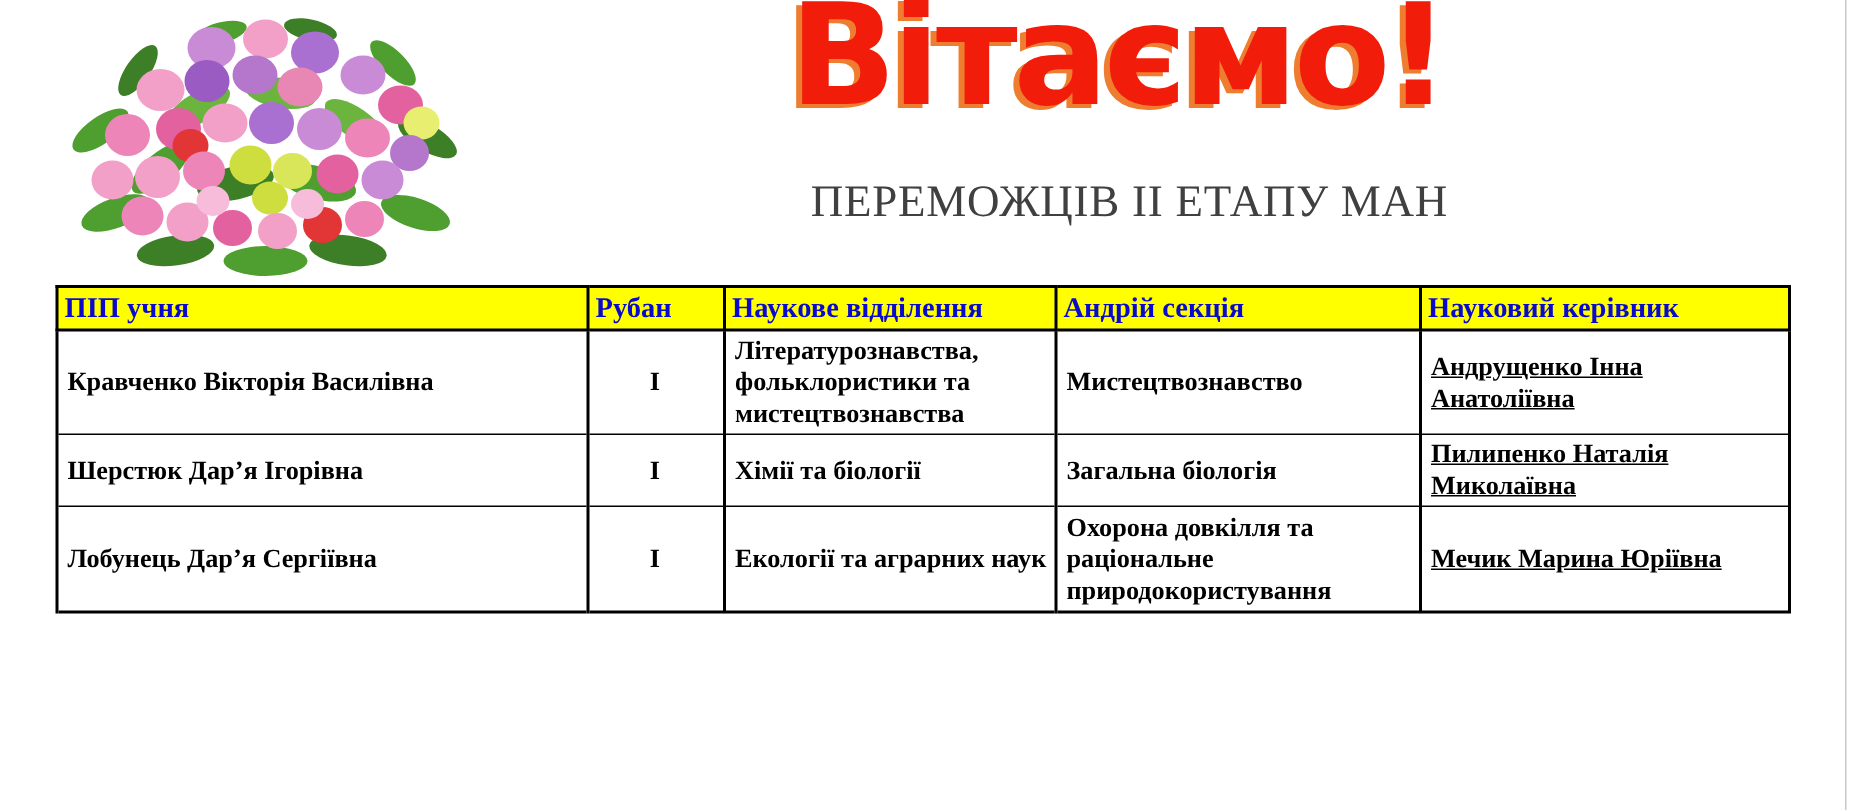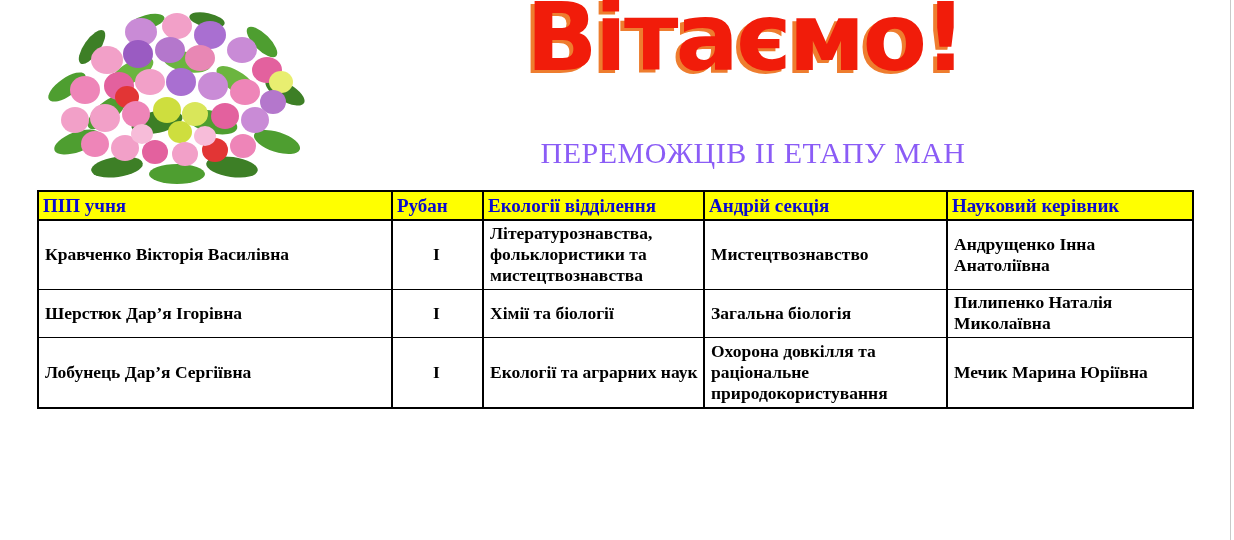--- a/index.html
+++ b/index.html
@@ -32,27 +32,27 @@
     font-weight: bold;
     font-size: 94px;
     letter-spacing: -3px;
     color: var(--title_red);
     text-shadow: -4px 3px 0 var(--title_shadow_orange);
     white-space: nowrap;
   }
   .subtitle {
     position: absolute;
     left: 430px;
-    top: 136px;
+    top: 118px;
     width: 646px;
     text-align: center;
     font-family: "Liberation Serif", serif;
     font-size: 30px;
     line-height: 34px;
-    color: #8b5cf6;
+    color: #404040;
     letter-spacing: 0.5px;
     white-space: nowrap;
   }
   table.winners {
     position: absolute;
     left: 37px;
     top: 190px;
     width: 1155px;
     border-collapse: collapse;
     table-layout: fixed;
@@ -76,21 +76,21 @@
     font-family: "Liberation Serif", serif;
     font-size: 17.5px;
     font-weight: bold;
     color: #000000;
     line-height: 21px;
     padding: 2px 4px 2px 6px;
     vertical-align: middle;
     text-align: left;
   }
   table.winners td:nth-child(2) { text-align: center; padding-left: 2px; }
-  table.winners td:nth-child(5) { padding-right: 38px; }
+  table.winners td:nth-child(5) { padding-right: 38px; text-decoration: underline; }
   table.winners tbody tr:nth-child(1) { height: 69px; }
   table.winners tbody tr:nth-child(2) { height: 48px; }
   table.winners tbody tr:nth-child(3) { height: 71px; }
   table.winners tbody tr:nth-child(4) { height: 50px; }
   table.winners tbody tr:nth-child(5) { height: 50px; }
   .page-edge {
     position: absolute;
     left: 1230px;
     top: 0;
     width: 1px;
@@ -170,21 +170,21 @@
       <col style="width:354px">
       <col style="width:91px">
       <col style="width:221px">
       <col style="width:243px">
       <col style="width:246px">
     </colgroup>
     <thead>
       <tr>
           <th>ПІП учня</th>
           <th>Рубан</th>
-          <th>Екології відділення</th>
+          <th>Наукове відділення</th>
           <th>Андрій секція</th>
           <th>Науковий керівник</th>
         </tr>
     </thead>
     <tbody>
         <tr>
           <td>Кравченко Вікторія Василівна</td>
           <td>І</td>
           <td>Літературознавства, фольклористики та мистецтвознавства</td>
           <td>Мистецтвознавство</td>

